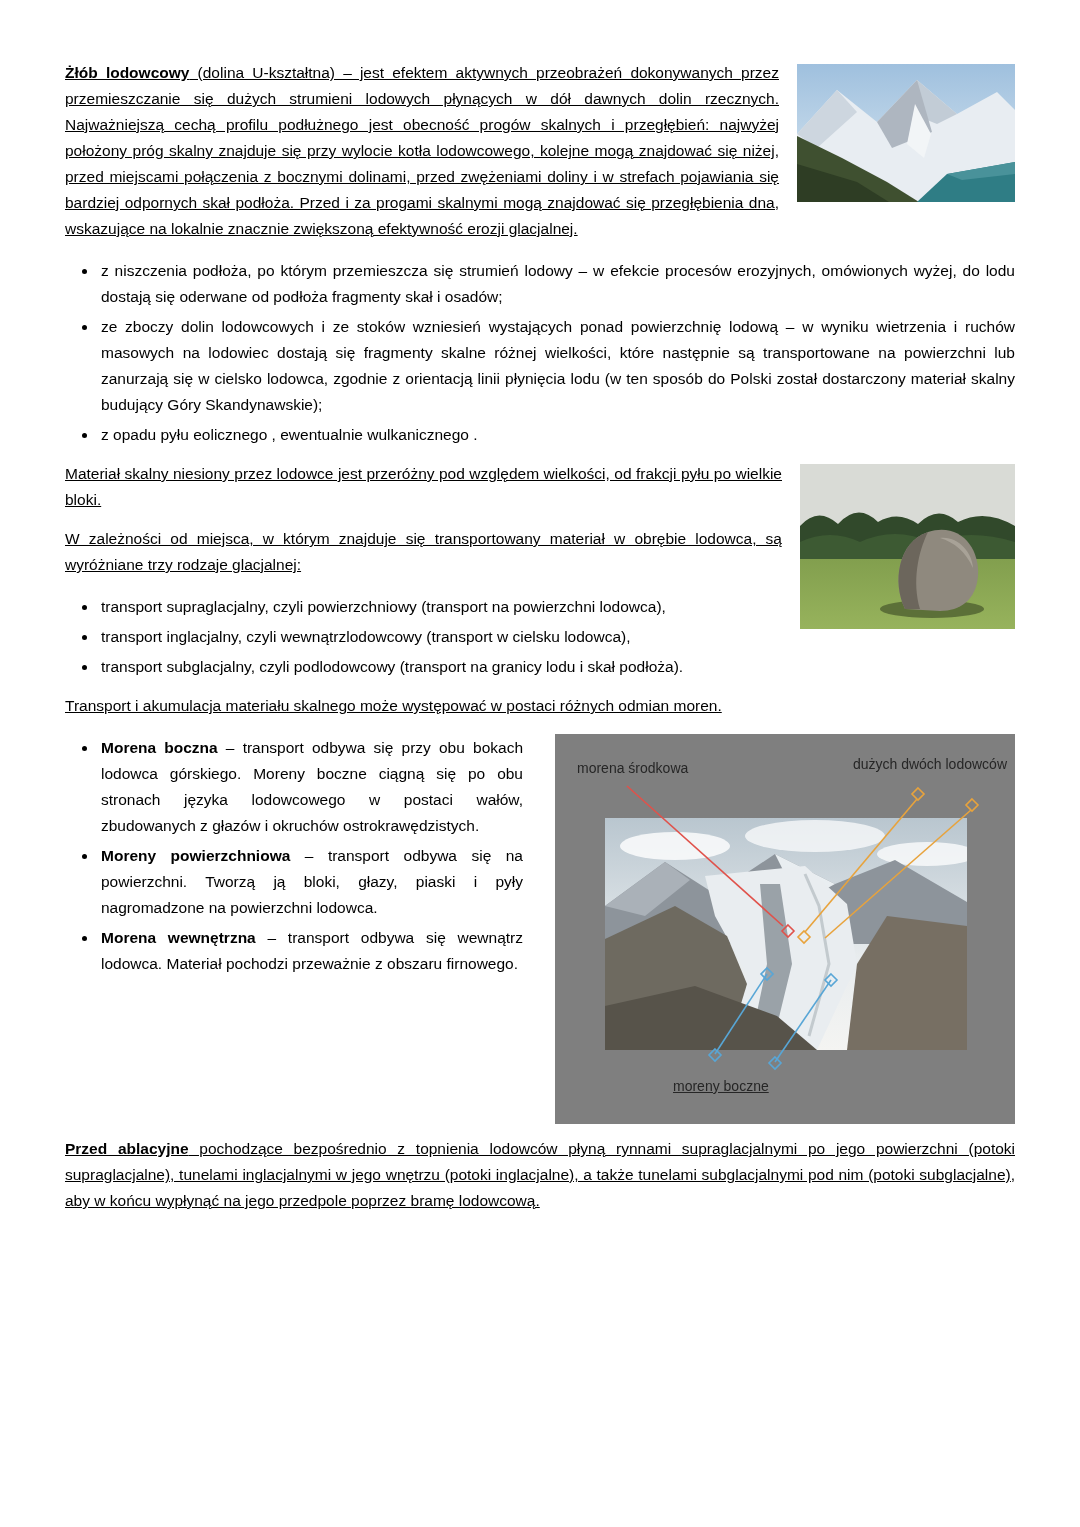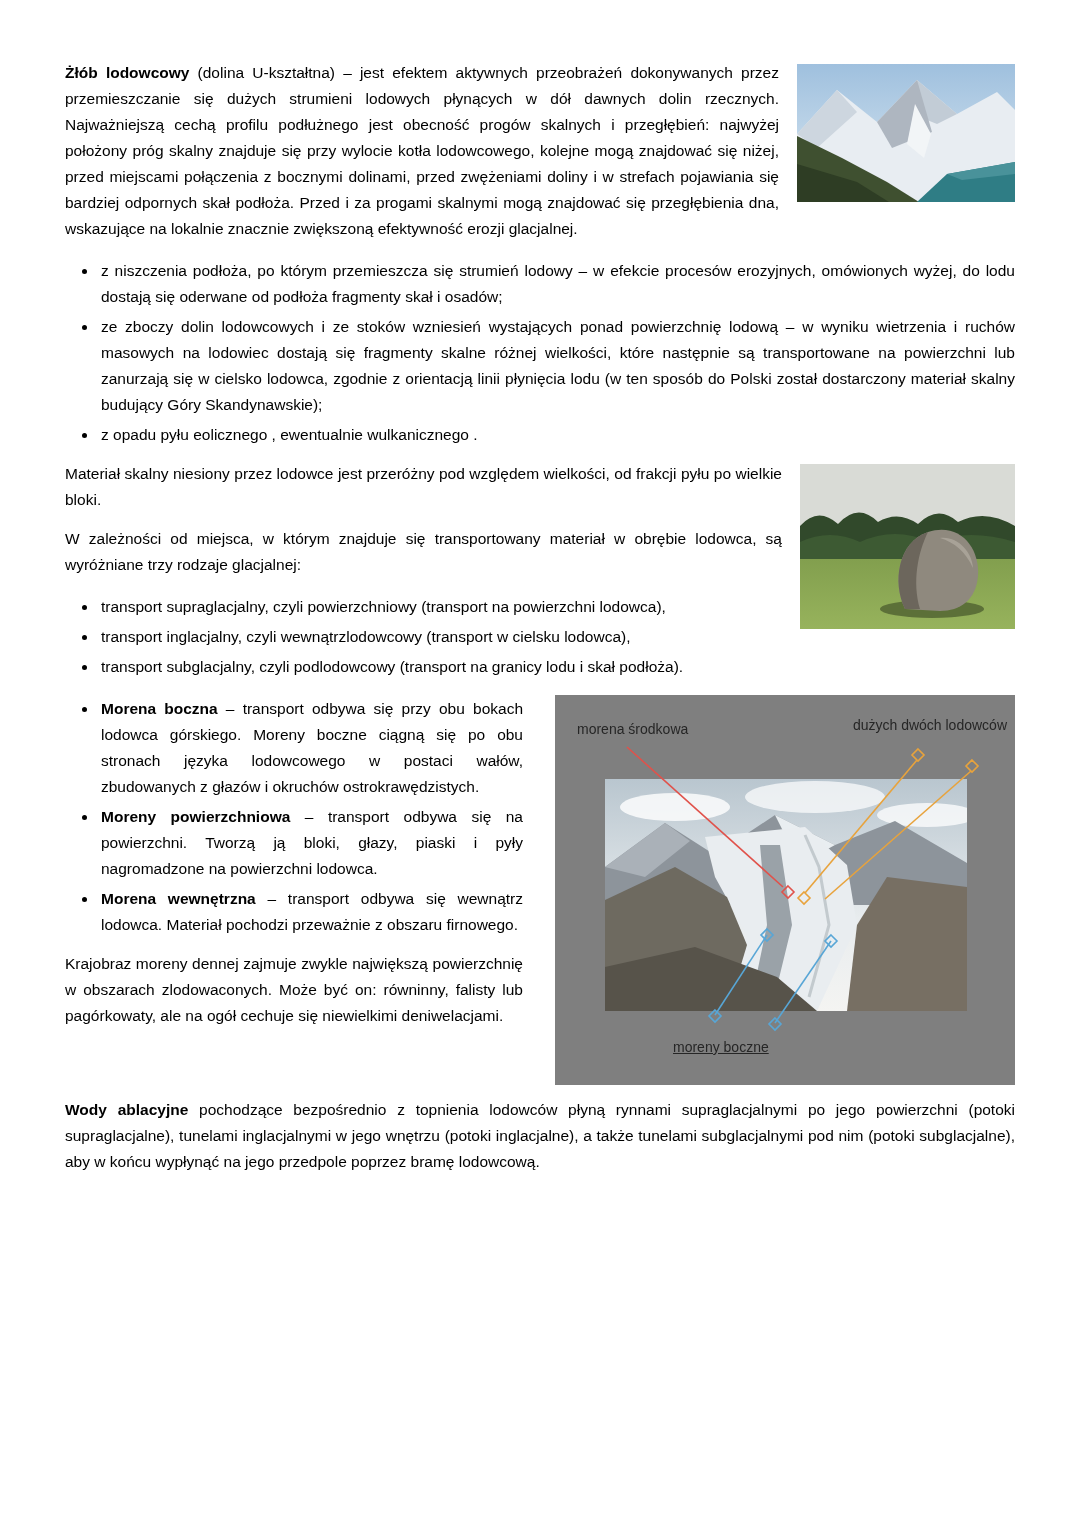--- a/index.html
+++ b/index.html
@@ -2,21 +2,21 @@
 <html lang="pl" style="--red: #e0524b; --orange: #e8a33c; --blue: #58a6d6;"><head>
 <meta charset="utf-8">
 <style>
   html,body{margin:0;padding:0;}
   body{
     width:1080px;height:1527px;background:#ffffff;color:#000;
     font-family:"Liberation Sans","DejaVu Sans",sans-serif;
     font-size:15.5px;line-height:26px;
   }
   .page{padding:60px 65px 0 65px;text-align:justify;}
-  p{margin:0 0 13px 0;}
+  p{margin:0 0 13px 0;text-decoration:underline;}
   b{font-weight:bold;}
   ul{margin:16px 0 13px 0;padding-left:33px;}
   li{margin:0 0 4px 0;padding-left:3px;text-align:justify;}
   .photo{display:block;overflow:hidden;}
   .photo svg{display:block;}
   .photo1{float:right;width:218px;height:138px;margin:4px 0 10px 18px;}
   .photo2{float:right;width:215px;height:165px;margin:3px 0 10px 18px;}
   .figure{
     float:right;position:relative;width:460px;height:390px;
     margin:2px 0 12px 32px;background:#d946ef;
@@ -91,20 +91,21 @@
 
   <p>W zależności od miejsca, w którym znajduje się transportowany materiał w obrębie lodowca, są wyróżniane trzy rodzaje glacjalnej:</p>
 
   <ul>
     <li>transport supraglacjalny, czyli powierzchniowy (transport na powierzchni lodowca),</li>
     <li>transport inglacjalny, czyli wewnątrzlodowcowy (transport w cielsku lodowca),</li>
     <li>transport subglacjalny, czyli podlodowcowy (transport na granicy lodu i skał podłoża).</li>
   </ul>
 
 
+  <p>Transport i akumulacja materiału skalnego może występować w postaci różnych odmian moren.</p>
 
   <div class="figure">
     <svg width="460" height="390" viewBox="0 0 460 390" aria-hidden="true">
       <rect width="460" height="390" fill="#7f7f7f"></rect>
       <defs>
         <linearGradient id="fsky" x1="0" y1="0" x2="0" y2="1">
           <stop offset="0" stop-color="#b9c6cf"></stop>
             <stop offset="0.6" stop-color="#e8ecee"></stop>
             <stop offset="1" stop-color="#f4f4f2"></stop>
         </linearGradient>
@@ -157,19 +158,18 @@
       <b>Morena boczna</b><span> – transport odbywa się przy obu bokach lodowca górskiego. Moreny boczne ciągną się po obu stronach języka lodowcowego w postaci wałów, zbudowanych z głazów i okruchów ostrokrawędzistych.</span>
     </li>
     <li>
       <b>Moreny powierzchniowa</b><span> – transport odbywa się na powierzchni. Tworzą ją bloki, głazy, piaski i pyły nagromadzone na powierzchni lodowca.</span>
     </li>
     <li>
       <b>Morena wewnętrzna</b><span> – transport odbywa się wewnątrz lodowca. Materiał pochodzi przeważnie z obszaru firnowego.</span>
     </li>
   </ul>
 
-  <p>Krajobraz moreny dennej zajmuje zwykle największą powierzchnię w obszarach zlodowaconych. Może być on: równinny, falisty lub pagórkowaty, ale na ogół cechuje się niewielkimi deniwelacjami.</p>
 
   <p class="clear">
-    <b>Wody ablacyjne</b><span> pochodzące bezpośrednio z topnienia lodowców płyną rynnami supraglacjalnymi po jego powierzchni (potoki supraglacjalne), tunelami inglacjalnymi w jego wnętrzu (potoki inglacjalne), a także tunelami subglacjalnymi pod nim (potoki subglacjalne), aby w końcu wypłynąć na jego przedpole poprzez bramę lodowcową.</span>
+    <b>Przed ablacyjne</b><span> pochodzące bezpośrednio z topnienia lodowców płyną rynnami supraglacjalnymi po jego powierzchni (potoki supraglacjalne), tunelami inglacjalnymi w jego wnętrzu (potoki inglacjalne), a także tunelami subglacjalnymi pod nim (potoki subglacjalne), aby w końcu wypłynąć na jego przedpole poprzez bramę lodowcową.</span>
   </p>
 
 </div>
 
 </body></html>

